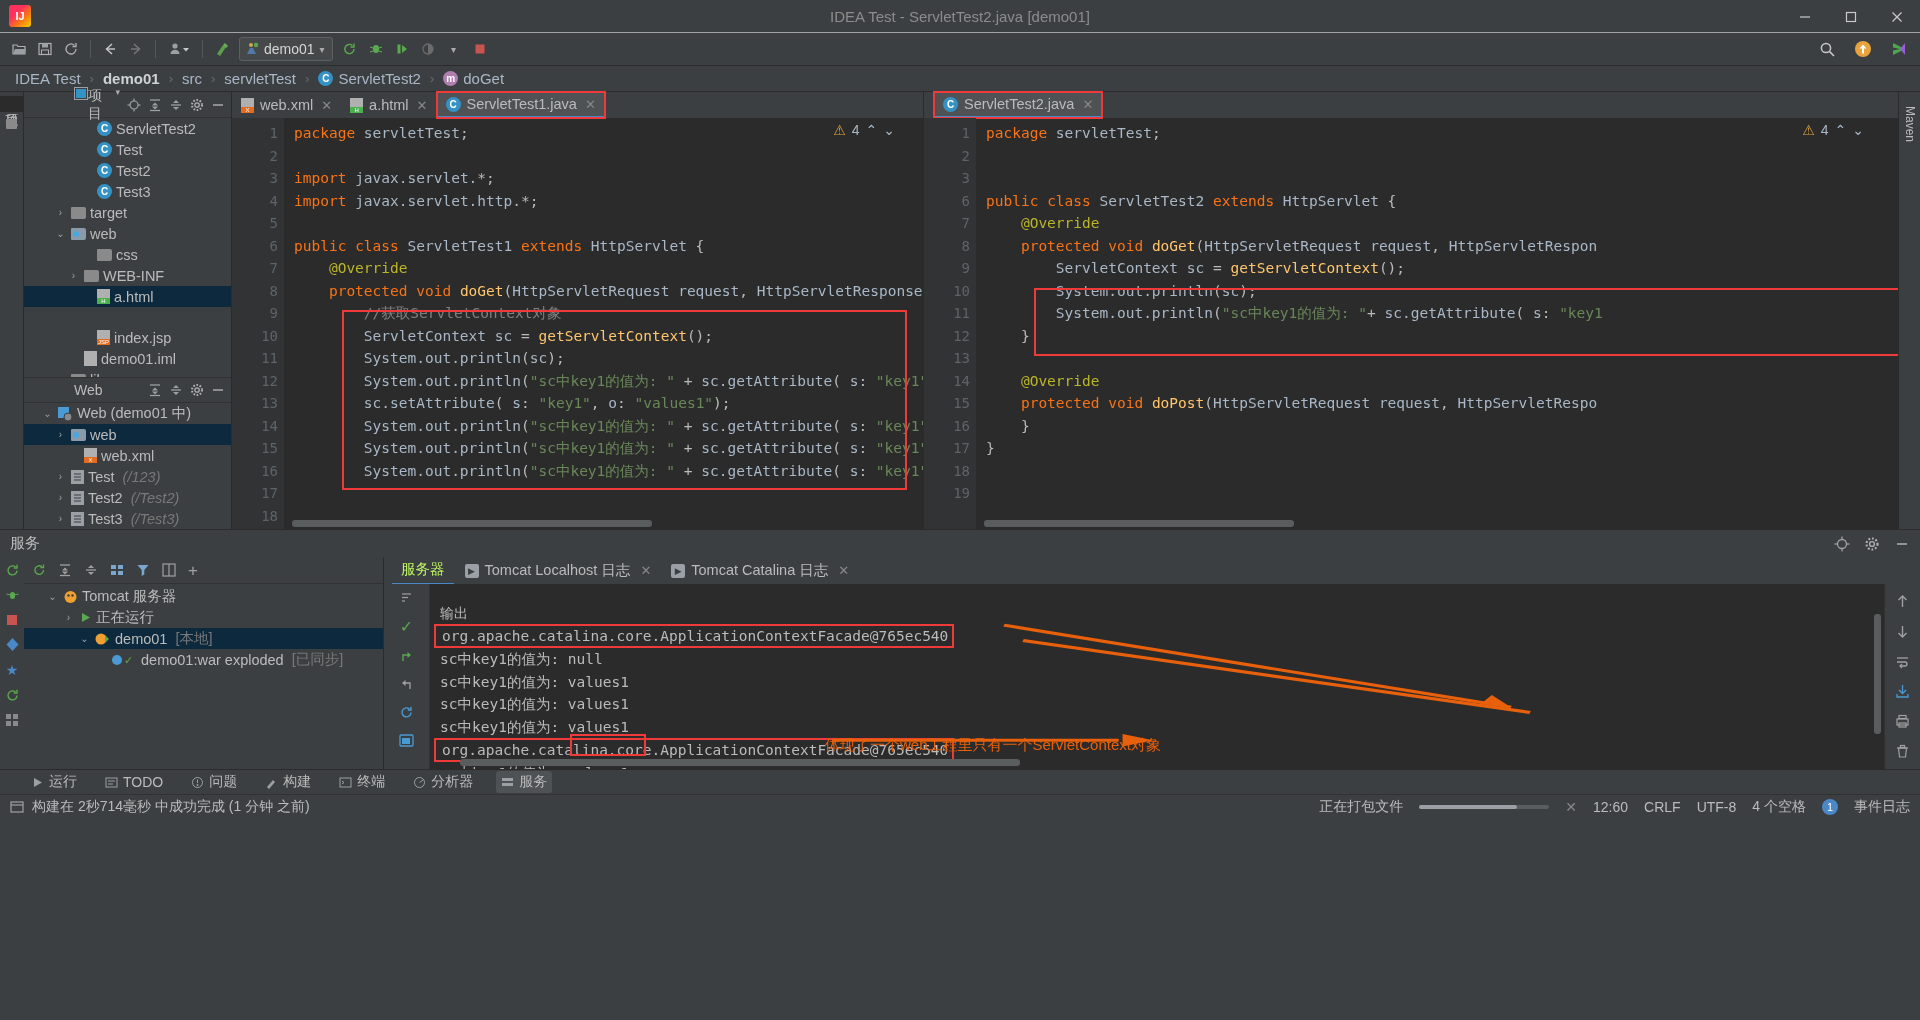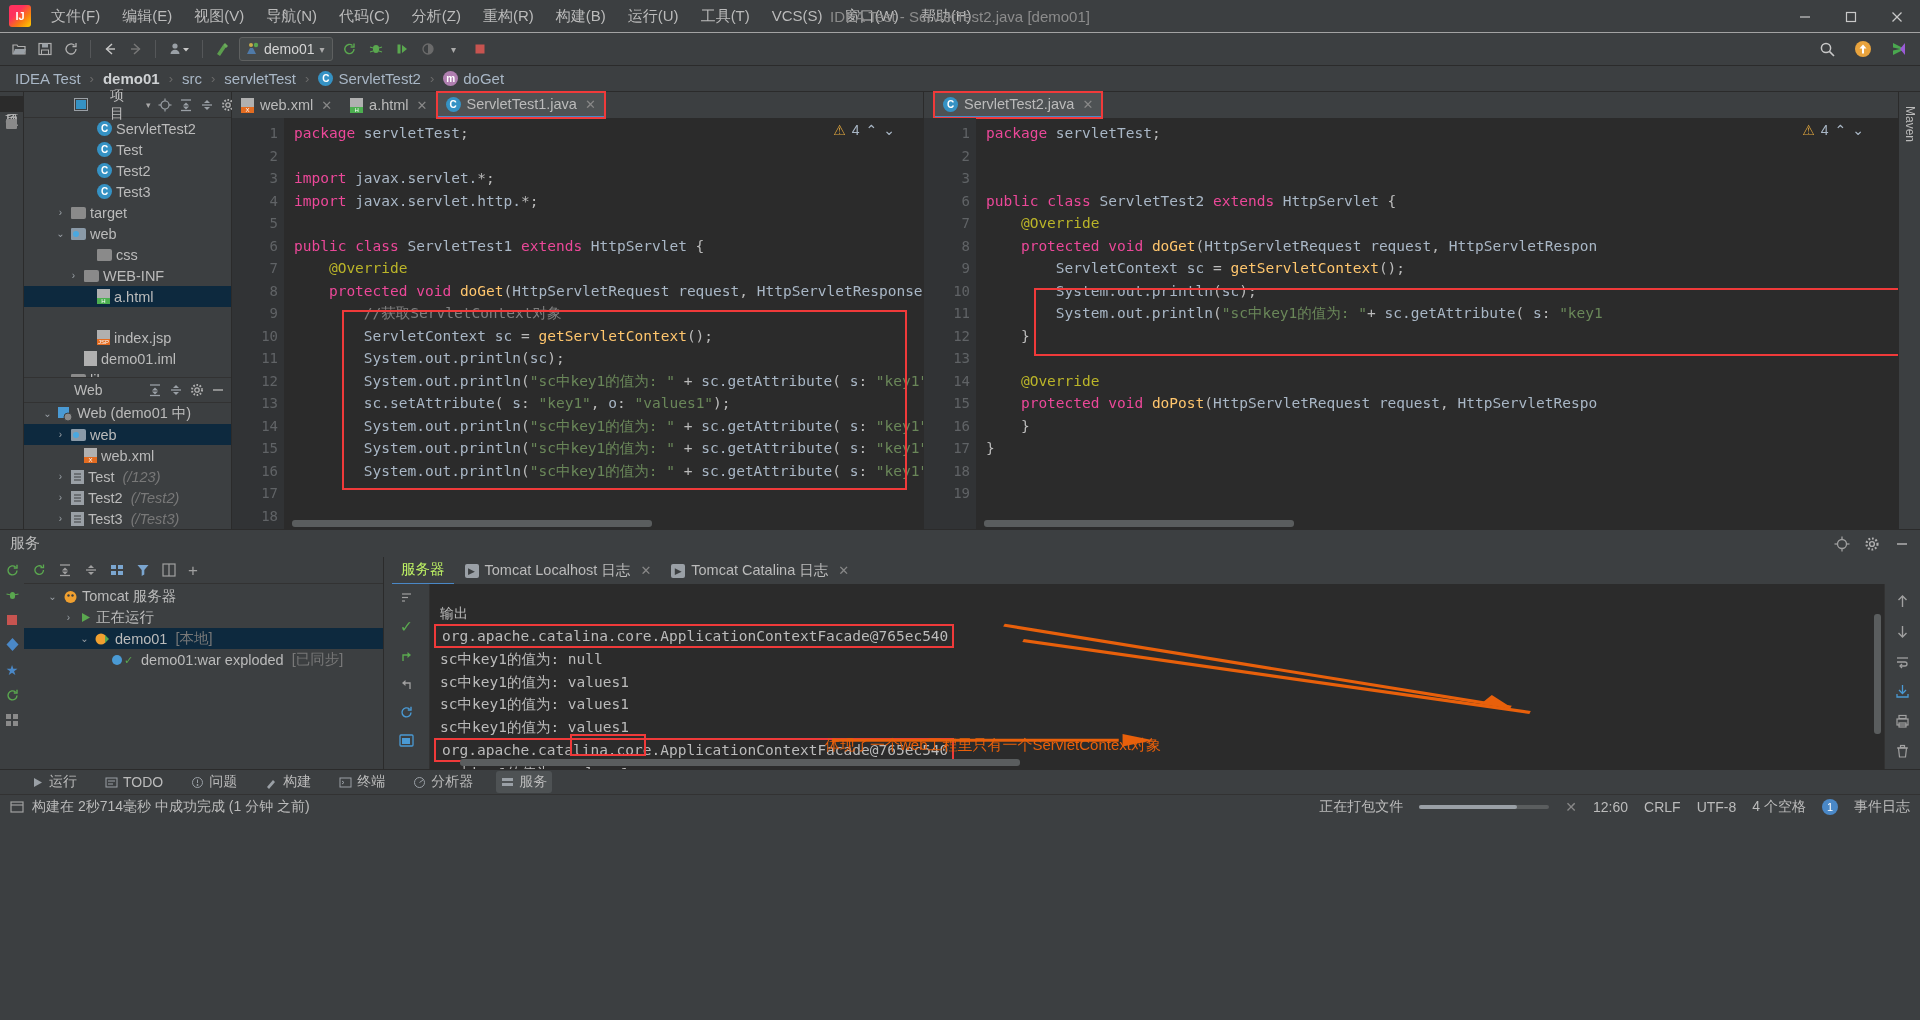--- a/index.html
+++ b/index.html
@@ -76,21 +76,21 @@
   }
   .rail-ic { margin-top:4px; color:#9aa0a6; font-size:13px; }
 
   
   #left-panel { width:208px; background:#3c3f41; display:flex; flex-direction:column;
                 border-right:1px solid #2b2b2b; }
   .panel-head {
     height:26px; display:flex; align-items:center; gap:7px; padding:0 6px;
     border-bottom:1px solid #323232; font-size:14px; color:#bbb;
   }
-  .panel-head .ptitle { flex:1; display:flex; align-items:center; gap:22px;padding-left:44px;}
+  .panel-head .ptitle { flex:1; display:flex; align-items:flex-start; gap:0;padding-left:44px;}
   .hic { color:#9aa0a6; font-size:13px; display:inline-flex; }
   .tree { flex:1; overflow:hidden; font-size:14.5px; }
   .trow { height:21px; display:flex; align-items:center; gap:4px; white-space:nowrap;
           padding-right:4px; color:#bbbbbb; }
   .trow.sel { background:#0d293e; }
   .trow.sel2 { background:#4e4a33; }
   .arrow { width:13px; text-align:center; color:#9aa0a6; font-size:10px; flex:0 0 13px;}
   .arrow.blank { color:transparent; }
   .fldr { width:15px; height:12px; border-radius:1px 2px 2px 1px; background:#8a8a8a; flex:0 0 15px;}
   .fldr.orange { background:#cc7832; }
@@ -119,21 +119,21 @@
   .etab .x { color:#888; font-size:13px; margin-left:2px;}
   .redbox { outline:2px solid #f03a3a; outline-offset:-1px; }
   .ebody { flex:1; display:flex; position:relative; overflow:hidden; }
   .gutter { width:52px; background:#313335; text-align:right; padding-top:4px;
             font-size:14px; color:#606366; flex:0 0 52px; position:relative;
             font-family:"DejaVu Sans Mono","Liberation Mono",monospace; }
   .gl { height:22.5px; line-height:22.5px; padding-right:6px; }
   .code { flex:1; padding-top:4px; position:relative; overflow:hidden;
           font-family:"DejaVu Sans Mono","Liberation Mono",monospace; font-size:14.5px; }
   .cl { height:22.5px; line-height:22.5px; white-space:pre; padding-left:10px; }
-  .kw   { color:#ec4899; }
+  .kw   { color:#f97316; }
   .str  { color:#6a8759; }
   .cmt  { color:#808080; }
   .ann  { color:#bbb529; }
   .mth  { color:#ffc66d; }
   .pln  { color:#a9b7c6; }
   .warnbar { position:absolute; top:4px; right:28px; display:flex; align-items:center;
              gap:6px; font-size:14px; color:#a9b7c6; }
   .wtri { color:#e2a73e; font-size:14px;}
   .hscroll { position:absolute; left:60px; bottom:2px; height:7px; width:360px;
              background:#5a5d5e; border-radius:3px; }
@@ -190,35 +190,20 @@
   .prog i { position:absolute; left:0; top:0; bottom:0; width:75%; background:#9aa0a6; border-radius:2px;}
   .evbadge { width:16px; height:16px; border-radius:50%; background:#4a88c7; color:#fff;
              font-size:11px; display:inline-flex; align-items:center; justify-content:center;}
   svg { display:block; }
 </style>
 </head>
 <body>
 
 <div id="titlebar">
   <div id="app-logo">IJ</div>
-  <div id="menu-container" style="display: flex;">
-      <div class="menu-item">文件(F)</div>
-      <div class="menu-item">编辑(E)</div>
-      <div class="menu-item">视图(V)</div>
-      <div class="menu-item">导航(N)</div>
-      <div class="menu-item">代码(C)</div>
-      <div class="menu-item">分析(Z)</div>
-      <div class="menu-item">重构(R)</div>
-      <div class="menu-item">构建(B)</div>
-      <div class="menu-item">运行(U)</div>
-      <div class="menu-item">工具(T)</div>
-      <div class="menu-item">VCS(S)</div>
-      <div class="menu-item">窗口(W)</div>
-      <div class="menu-item">帮助(H)</div>
-    </div>
   <div id="window-title">IDEA Test - ServletTest2.java [demo01]</div>
   <div id="win-controls">
     <div class="wc">
       <svg width="12" height="12" viewBox="0 0 12 12">
           <line x1="1" y1="6" x2="11" y2="6" stroke="#c8c8c8" stroke-width="1.2"></line>
         </svg>
     </div>
     <div class="wc">
       <svg width="12" height="12" viewBox="0 0 12 12">
           <rect x="1.5" y="1.5" width="9" height="9" fill="none" stroke="#c8c8c8" stroke-width="1.2"></rect>

